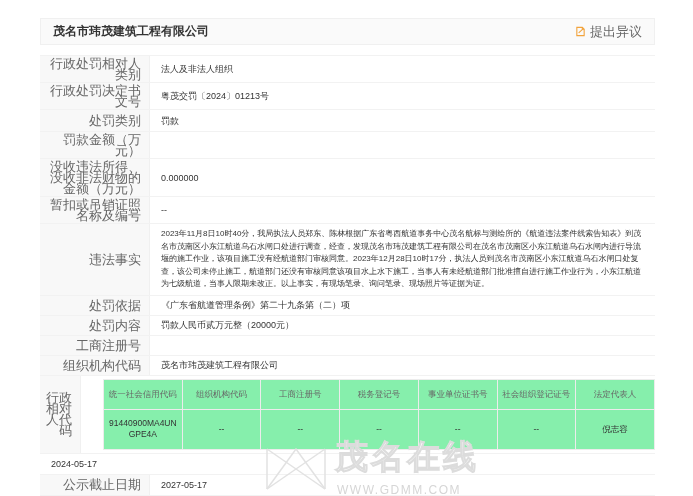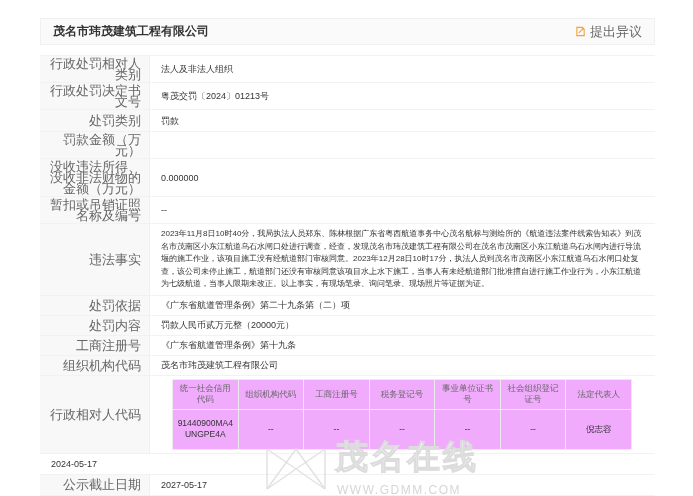--- a/index.html
+++ b/index.html
@@ -23,21 +23,21 @@
   .cv { flex:1; display:flex; align-items:center; padding:2px 12px 2px 11px;
         color:#333; font-size:9px; line-height:12px; }
   .h22 { min-height:22px; } .h30 { min-height:30px; } .h20 { min-height:20px; }
   .h21 { min-height:21px; }
   .fact .cv { font-size:8px; line-height:12.5px; padding-top:4px; padding-bottom:4px; }
   .fact { min-height:64px; }
   .coderow { min-height:76px; }
   .coderow .cv { padding:3px 0 3px 10px; align-items:center; }
 
   
-  table.codes { border-collapse:collapse; table-layout:fixed; width:460px; background:#f0abfc;margin-left:12px; }
+  table.codes { border-collapse:collapse; table-layout:fixed; width:552px; background:#86efac;margin-left:12px; }
   table.codes td { border:1px solid #ececec; text-align:center; vertical-align:middle;
                    padding:2px 3px; font-size:8.5px; line-height:11px; }
   table.codes tr.chead td { color:#666; height:30px; }
   table.codes tr.cvals td { color:#333; height:40px; word-break:break-all; }
 
   
   .wm { position:absolute; left:265px; top:439px; display:flex; align-items:flex-start;
         gap:8px; pointer-events:none; z-index:5; }
   .wm-txt { display:flex; flex-direction:column; }
   .wm-name { font-size:33px; font-weight:bold; letter-spacing:3px; color:#fff;
@@ -95,21 +95,20 @@
     <div class="row h20">
       <div class="cl">处罚依据</div>
       <div class="cv">《广东省航道管理条例》第二十九条第（二）项</div>
     </div>
     <div class="row h20">
       <div class="cl">处罚内容</div>
       <div class="cv">罚款人民币贰万元整（20000元）</div>
     </div>
     <div class="row h20">
       <div class="cl">工商注册号</div>
-      <div class="cv">《广东省航道管理条例》第十九条</div>
     </div>
     <div class="row h20">
       <div class="cl">组织机构代码</div>
       <div class="cv">茂名市玮茂建筑工程有限公司</div>
     </div>
 
     <div class="row coderow">
       <div class="cl">行政相对人代码</div>
       <div class="cv">
         <table class="codes">

